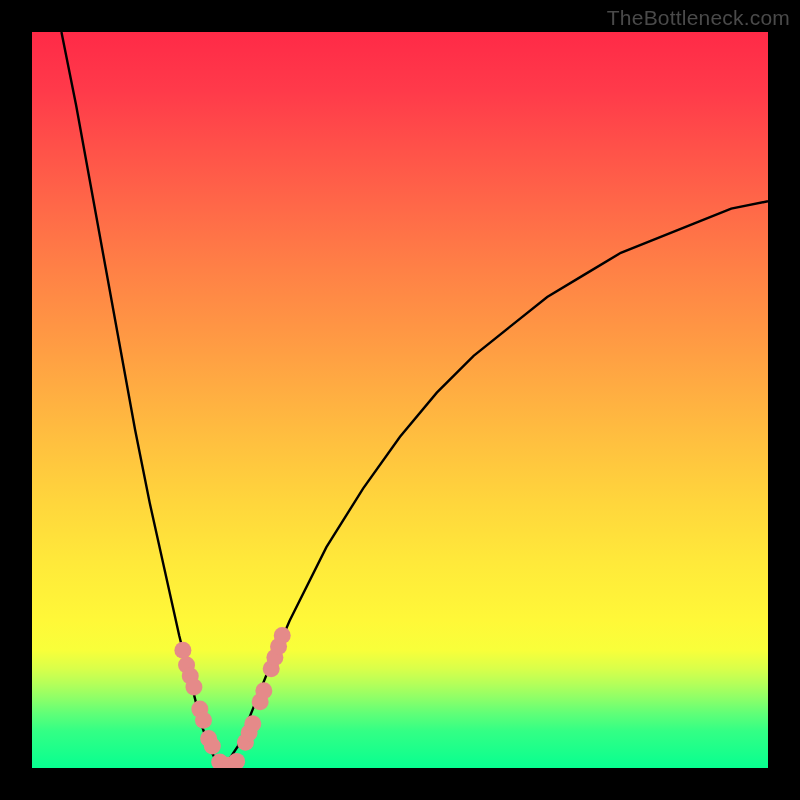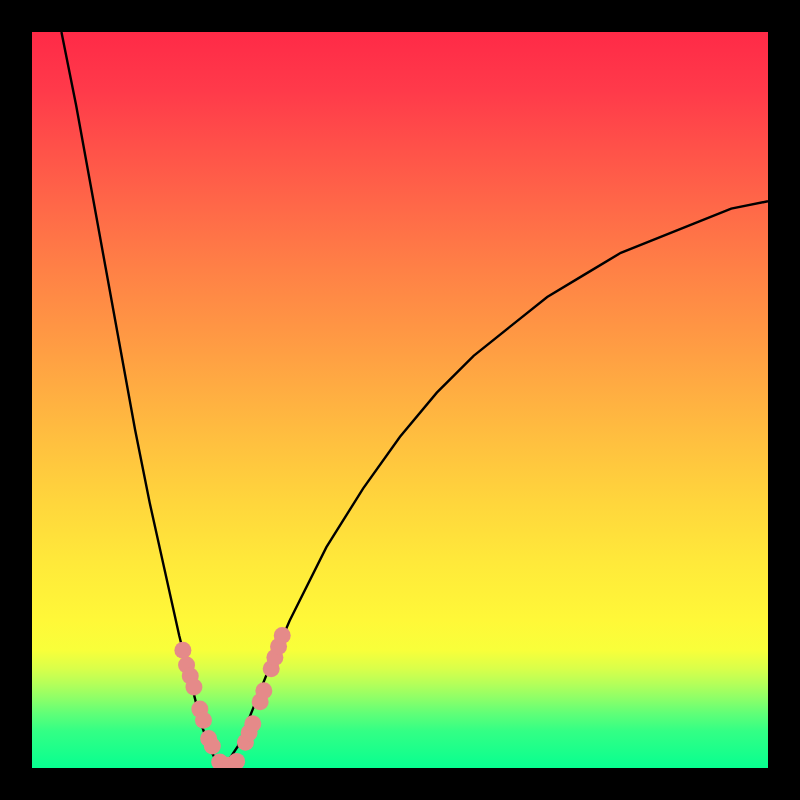--- a/index.html
+++ b/index.html
@@ -93,13 +93,14 @@
           <circle cx="220.80" cy="691.84" r="8.5" fill="#e58a89"></circle>
           <circle cx="228.16" cy="669.76" r="8.5" fill="#e58a89"></circle>
           <circle cx="231.84" cy="658.72" r="8.5" fill="#e58a89"></circle>
           <circle cx="239.20" cy="636.64" r="8.5" fill="#e58a89"></circle>
           <circle cx="242.88" cy="625.60" r="8.5" fill="#e58a89"></circle>
           <circle cx="246.56" cy="614.56" r="8.5" fill="#e58a89"></circle>
           <circle cx="250.24" cy="603.52" r="8.5" fill="#e58a89"></circle>
         </g>
     </svg>
   </div>
+  <div class="watermark">TheBottleneck.com</div>
 </div>
 
 </body></html>

